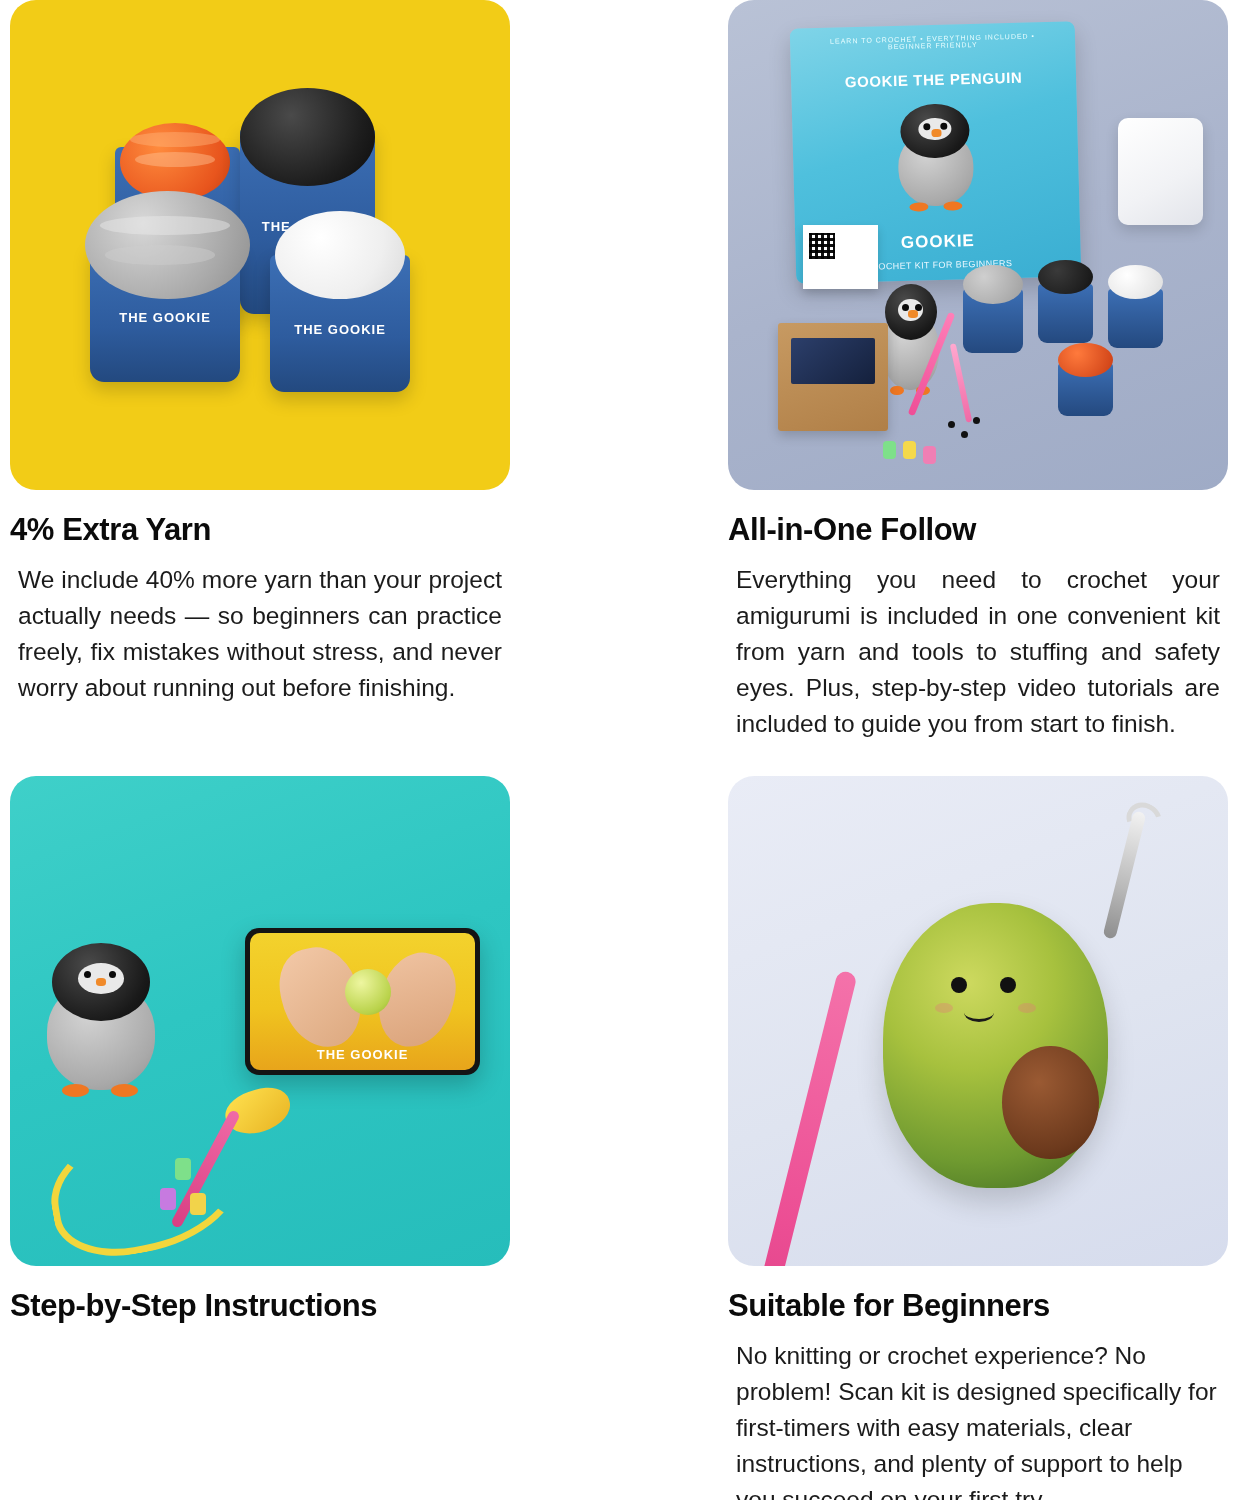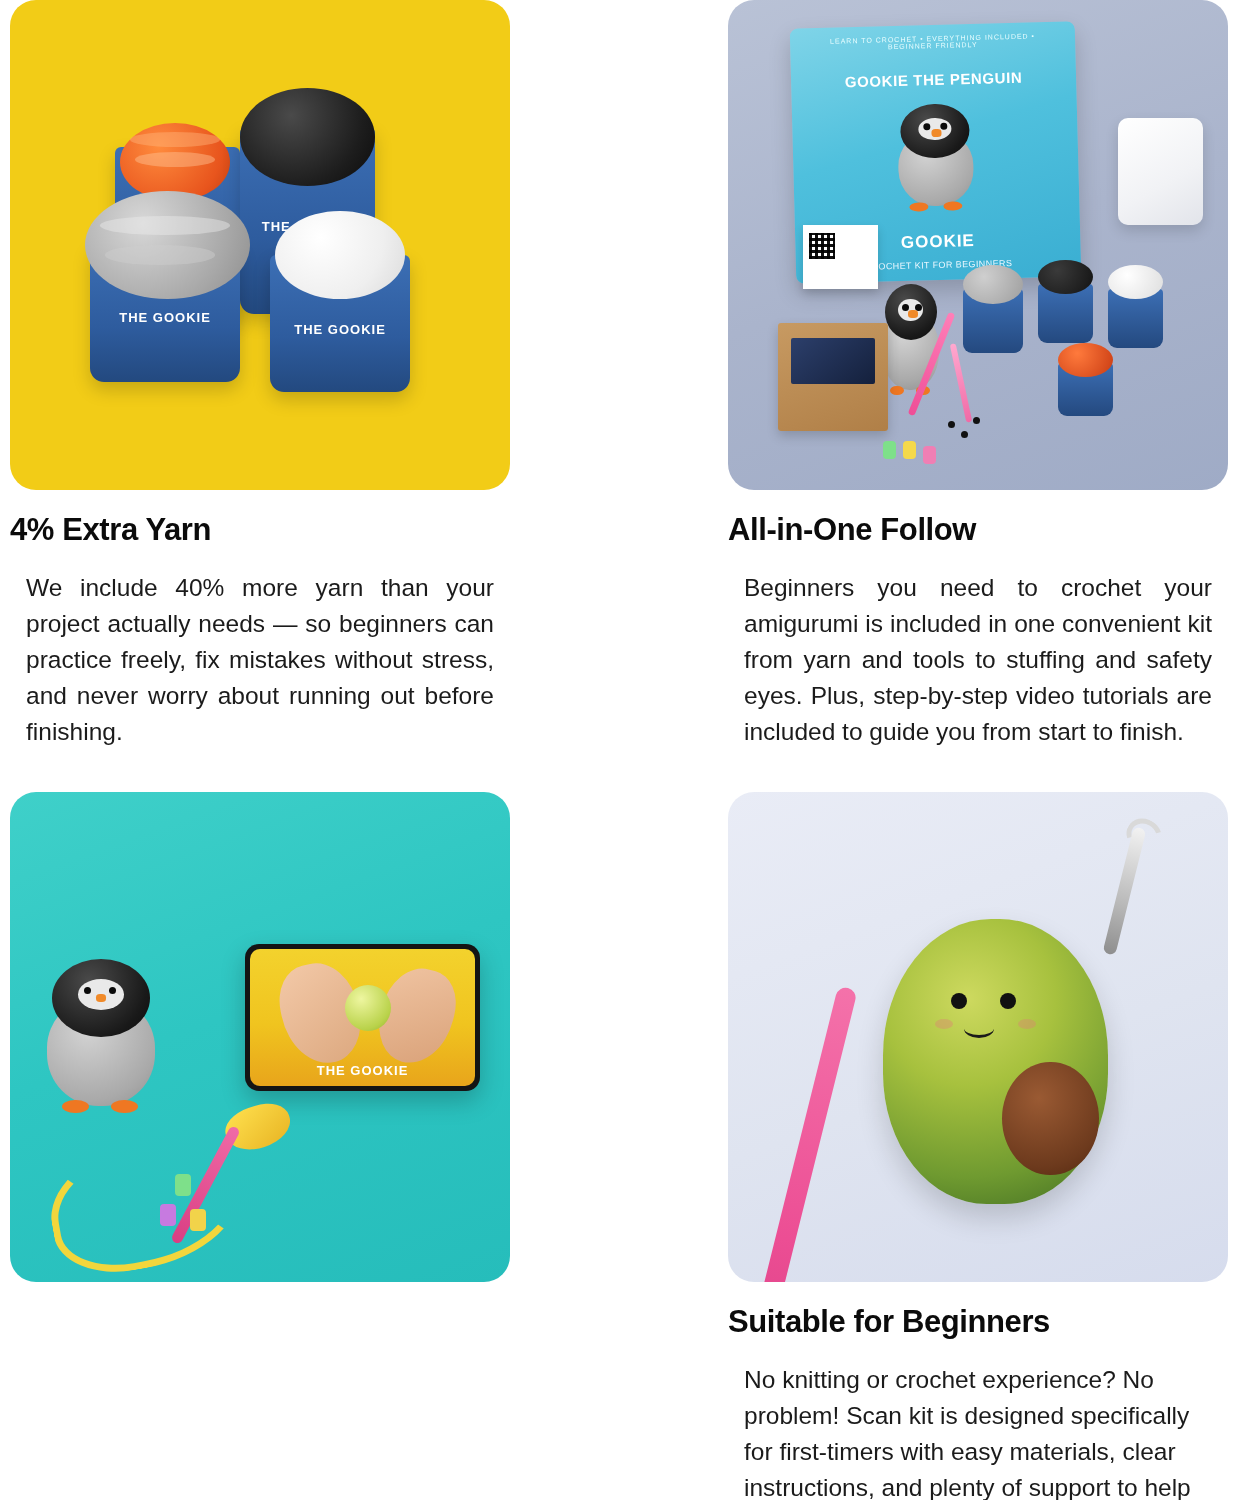--- a/index.html
+++ b/index.html
@@ -44,21 +44,21 @@
     letter-spacing: -0.4px;
     margin: 22px 0 6px 0;
     color: #0b0b0b;
   }
 
   .feature-body {
     font-size: 24.5px;
     line-height: 1.47;
     color: #1b1b1b;
     text-align: justify;
-    margin: 16px;
+    margin: 8px;
   }
   .feature-body.left {
     text-align: left;
   }
 
   
   .photo-yarn {
     background: #f2cc17;
   }
   .cup {
@@ -590,21 +590,21 @@
       <div class="hook-pink2"></div>
 
       <div class="marker" style="left:31%; top:90%; background:#7ee08a;"></div>
       <div class="marker" style="left:35%; top:90%; background:#f5d94a;"></div>
       <div class="marker" style="left:39%; top:91%; background:#f07fb4;"></div>
       <div style="position:absolute; left:44%; top:86%; width:7px; height:7px; border-radius:50%; background:#111;"></div>
       <div style="position:absolute; left:46.5%; top:88%; width:7px; height:7px; border-radius:50%; background:#111;"></div>
       <div style="position:absolute; left:49%; top:85%; width:7px; height:7px; border-radius:50%; background:#111;"></div>
     </div>
     <h2 class="feature-title">All-in-One Follow</h2>
-    <p class="feature-body">Beginners you need to crochet your amigurumi is included in one convenient kit from yarn and tools to stuffing and safety eyes. Plus, step-by-step video tutorials are included to guide you from start to finish.</p>
+    <p class="feature-body">Everything you need to crochet your amigurumi is included in one convenient kit from yarn and tools to stuffing and safety eyes. Plus, step-by-step video tutorials are included to guide you from start to finish.</p>
   </div>
 
   <div class="cell">
     <div class="photo photo-tutorial">
       <div class="penguin3">
         <div class="p-body"></div>
         <div class="p-head">
           <div class="p-face"></div>
           <div class="p-eye l"></div>
           <div class="p-eye r"></div>
@@ -624,20 +624,21 @@
       </div>
 
       <div class="yellow-yarn-trail"></div>
       <div class="yellow-piece"></div>
       <div class="hook3"></div>
 
       <div class="marker" style="left:33%; top:78%; background:#7ee08a; width:16px; height:22px;"></div>
       <div class="marker" style="left:30%; top:84%; background:#c77ae0; width:16px; height:22px;"></div>
       <div class="marker" style="left:36%; top:85%; background:#f2d34a; width:16px; height:22px;"></div>
     </div>
+    <h2 class="feature-title">Step-by-Step Instructions</h2>
   </div>
 
   <div class="cell">
     <div class="photo photo-avocado">
       <div class="hook4-tip"></div>
       <div class="hook4-metal"></div>
       <div class="hook4-handle"></div>
 
       <div class="avocado-body">
         <div class="avocado-pit"></div>

